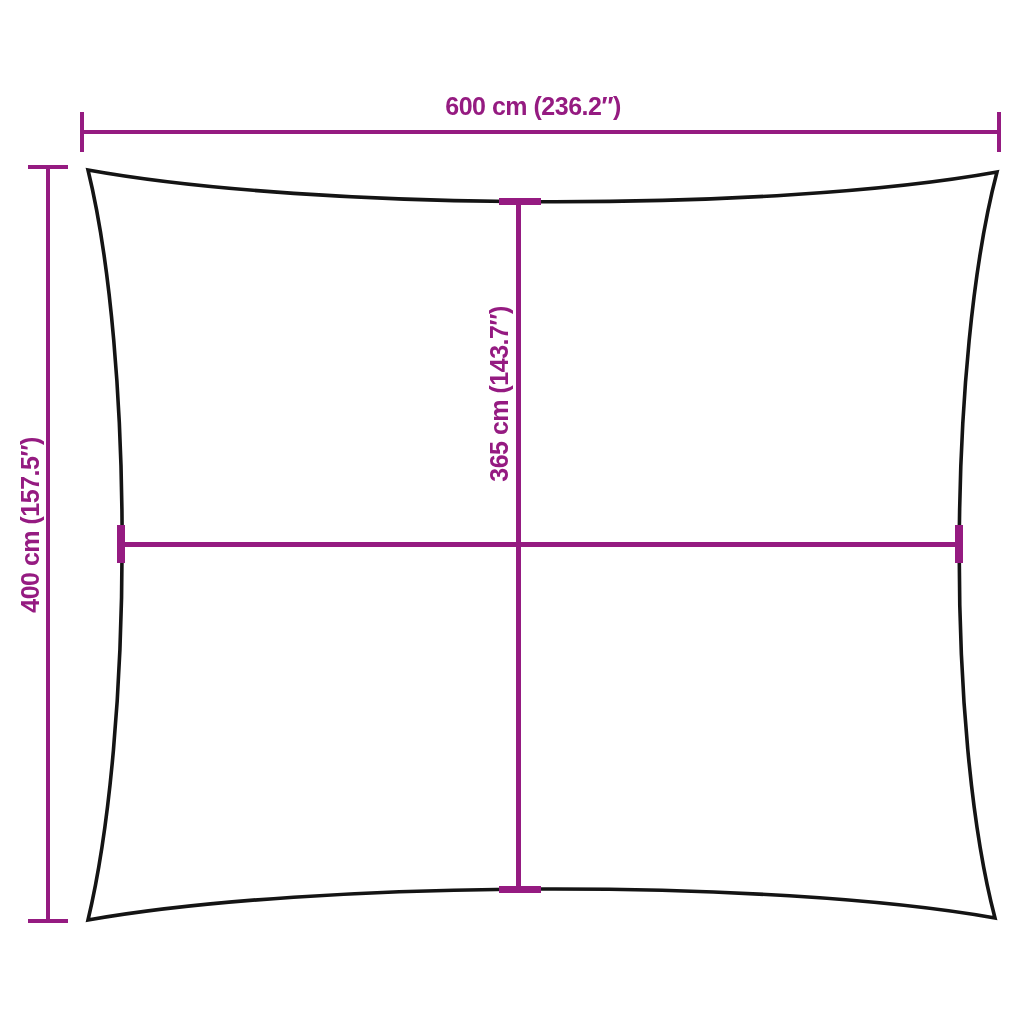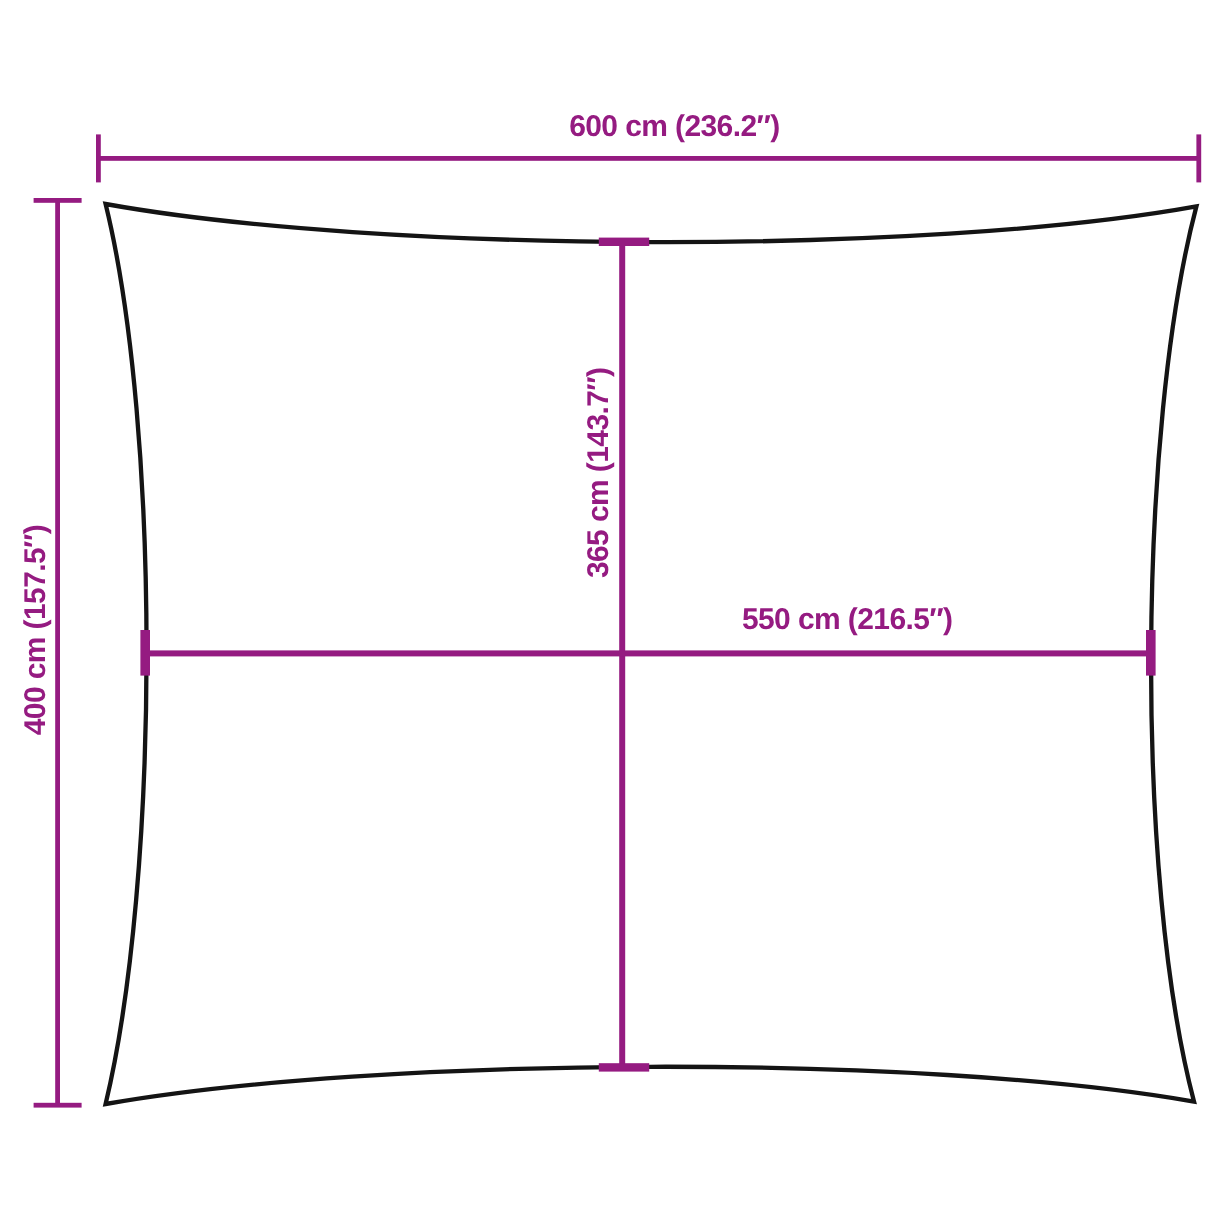--- a/index.html
+++ b/index.html
@@ -41,30 +41,29 @@
              C 315 211, 770 213, 997 172
              C 948 358, 946 732, 995 918
              C 768 878, 315 880, 88 920
              C 133 732, 134 358, 88 170
              Z" fill="none" stroke="var(--outline)" stroke-width="3.6" stroke-linejoin="miter"></path>
   </svg>
 
   <div class="dim" style="left:82px;top:130px;width:917px;height:4px;"></div>
   <div class="dim" style="left:80px;top:112px;width:4px;height:40px;"></div>
   <div class="dim" style="left:997px;top:112px;width:4px;height:40px;"></div>
-  <div class="dim-label" style="left:562px;top:106px;text-align:center;">600 cm (236.2″)</div>
+  <div class="dim-label" style="left:533px;top:106px;text-align:center;">600 cm (236.2″)</div>
 
   <div class="dim" style="left:46px;top:167px;width:4px;height:754px;"></div>
   <div class="dim" style="left:28px;top:165px;width:40px;height:4px;"></div>
   <div class="dim" style="left:28px;top:919px;width:40px;height:4px;"></div>
   <div class="dim-label vertical" style="left:30px;top:525px;">400 cm (157.5″)</div>
 
   <div class="dim" style="left:516px;top:202px;width:5px;height:689px;"></div>
   <div class="dim" style="left:499px;top:198px;width:42px;height:7px;"></div>
   <div class="dim" style="left:499px;top:886px;width:42px;height:7px;"></div>
   <div class="dim-label vertical" style="left:499px;top:394px;">365 cm (143.7″)</div>
 
   <div class="dim" style="left:122px;top:542px;width:838px;height:5px;"></div>
   <div class="dim" style="left:117px;top:525px;width:8px;height:38px;"></div>
   <div class="dim" style="left:955px;top:525px;width:8px;height:38px;"></div>
-  <div class="dim-label" style="left:706px;top:517px;">550 cm (216.5″)</div>
 
 </div>
 
 </body></html>

